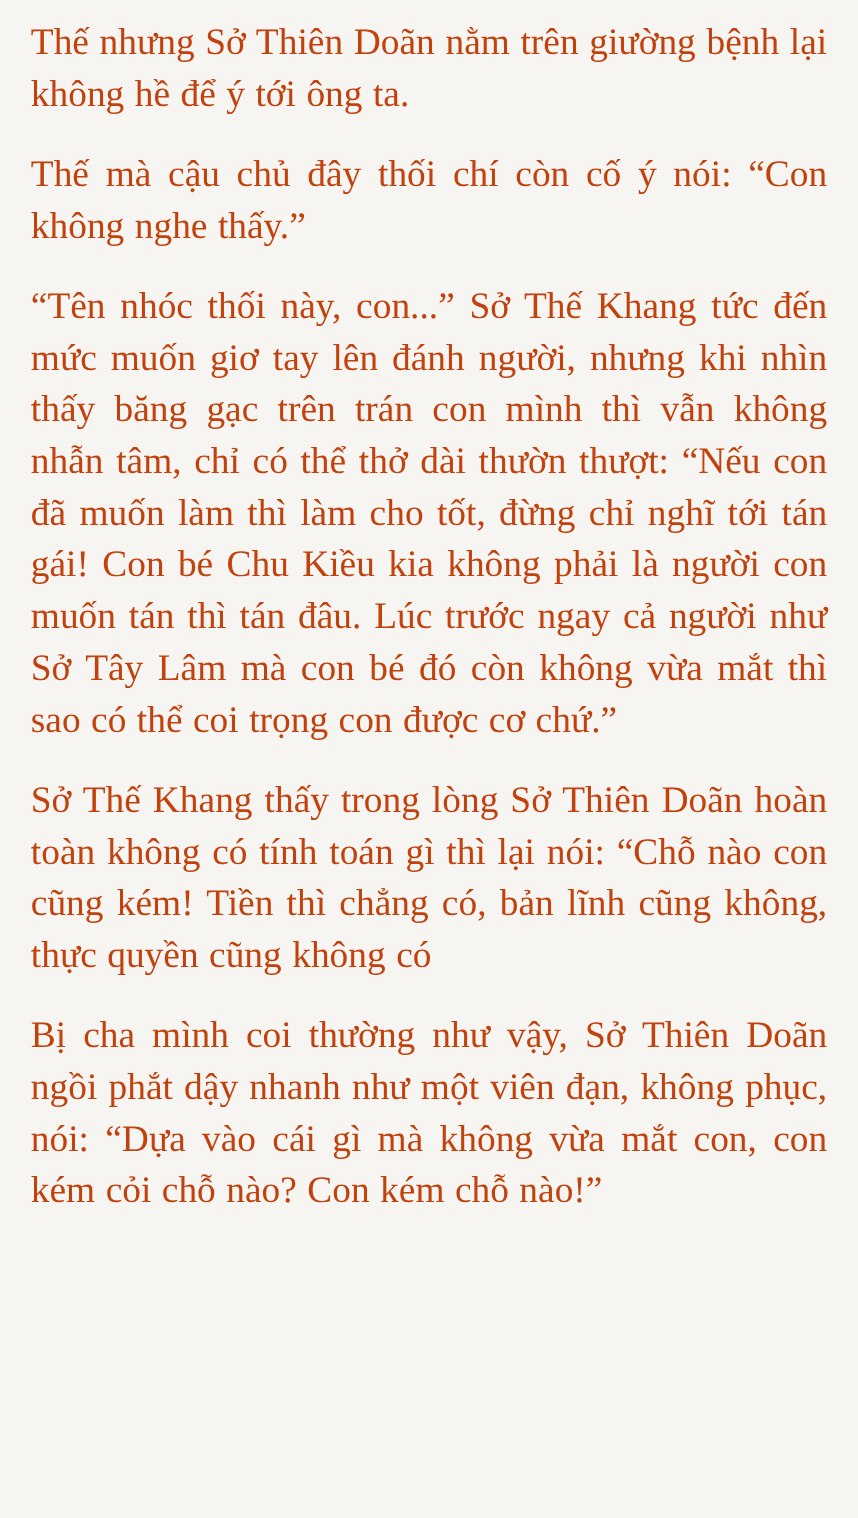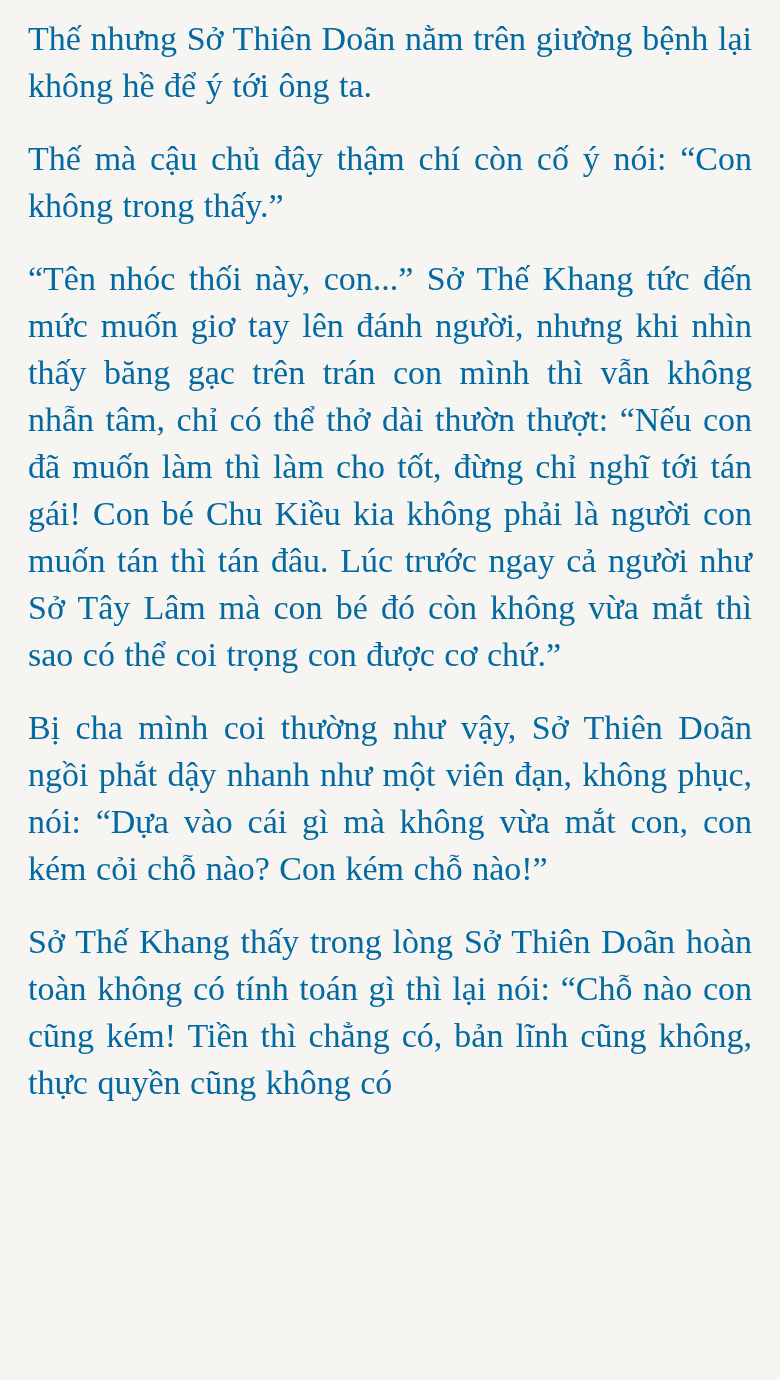--- a/index.html
+++ b/index.html
@@ -14,38 +14,38 @@
   }
   .reader-page {
     box-sizing: border-box;
     width: 780px;
     height: 1380px;
     padding: 15px 28px 0 28px;
     overflow: hidden;
     font-family: "Liberation Serif", "DejaVu Serif", serif;
     font-size: 34px;
     line-height: 47px;
-    color: #0369a1;
+    color: #c2410c;
     text-align: justify;
     text-justify: inter-word;
     -webkit-font-smoothing: antialiased;
   }
   .reader-page p {
     margin: 0 0 26px 0;
     word-spacing: 1px;
   }
 </style>
 </head>
 <body>
 
 <div class="reader-page">
 
     <p>Thế nhưng Sở Thiên Doãn nằm trên giường bệnh lại không hề để ý tới ông ta.</p>
 
 
-    <p>Thế mà cậu chủ đây thậm chí còn cố ý nói: “Con không trong thấy.”</p>
+    <p>Thế mà cậu chủ đây thối chí còn cố ý nói: “Con không nghe thấy.”</p>
 
     <p>“Tên nhóc thối này, con...” Sở Thế Khang tức đến mức muốn giơ tay lên đánh người, nhưng khi nhìn thấy băng gạc trên trán con mình thì vẫn không nhẫn tâm, chỉ có thể thở dài thườn thượt: “Nếu con đã muốn làm thì làm cho tốt, đừng chỉ nghĩ tới tán gái! Con bé Chu Kiều kia không phải là người con muốn tán thì tán đâu. Lúc trước ngay cả người như Sở Tây Lâm mà con bé đó còn không vừa mắt thì sao có thể coi trọng con được cơ chứ.”</p>
 
+    <p>Sở Thế Khang thấy trong lòng Sở Thiên Doãn hoàn toàn không có tính toán gì thì lại nói: “Chỗ nào con cũng kém! Tiền thì chẳng có, bản lĩnh cũng không, thực quyền cũng không có</p>
+
     <p>Bị cha mình coi thường như vậy, Sở Thiên Doãn ngồi phắt dậy nhanh như một viên đạn, không phục, nói: “Dựa vào cái gì mà không vừa mắt con, con kém cỏi chỗ nào? Con kém chỗ nào!”</p>
-
-    <p>Sở Thế Khang thấy trong lòng Sở Thiên Doãn hoàn toàn không có tính toán gì thì lại nói: “Chỗ nào con cũng kém! Tiền thì chẳng có, bản lĩnh cũng không, thực quyền cũng không có</p>
   </div>
 
 </body></html>

